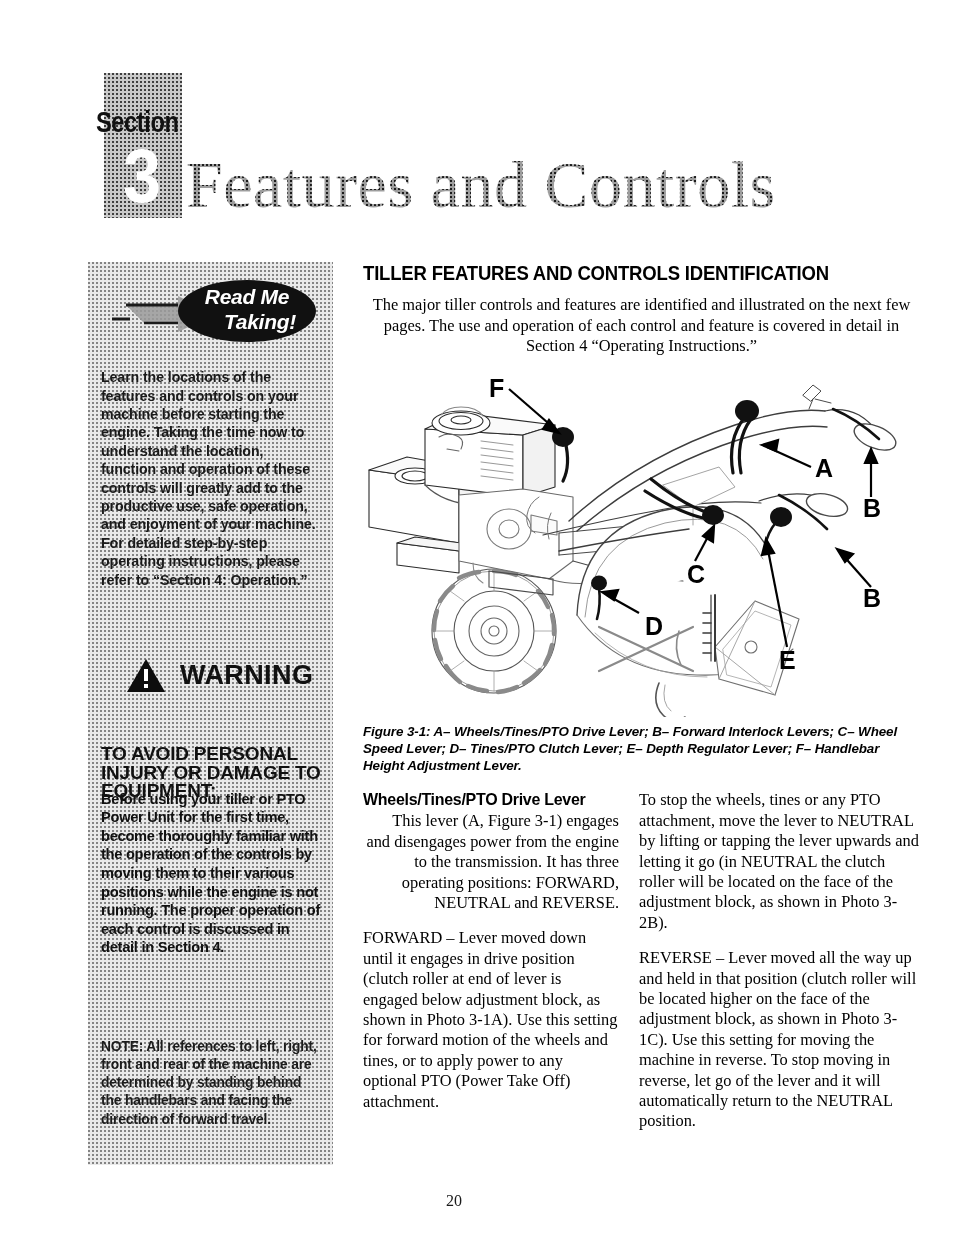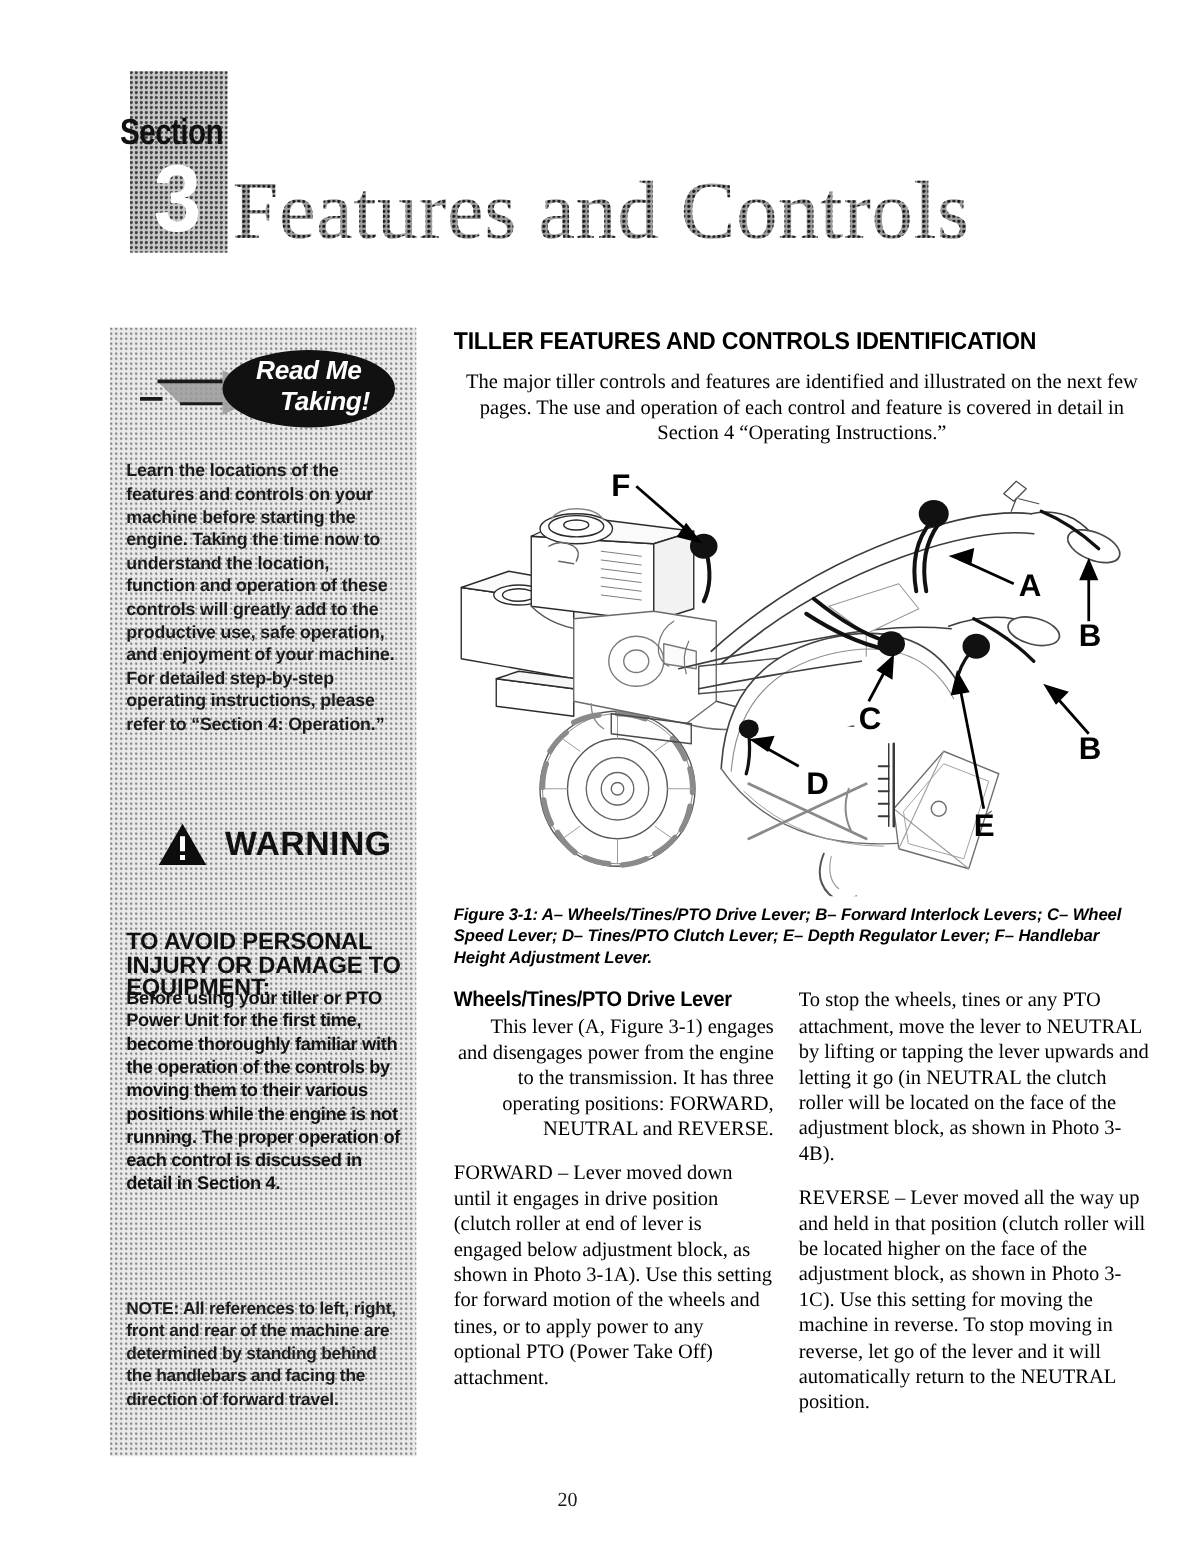--- a/index.html
+++ b/index.html
@@ -30,21 +30,21 @@
     background-image:
       radial-gradient(circle at 1px 1px, rgba(40,40,40,0.75) 1.05px, transparent 1.4px),
       radial-gradient(circle at 3px 3px, rgba(60,60,60,0.5) 0.9px, transparent 1.3px);
     background-size: 4px 4px, 4px 4px;
     background-position: 0 0, 2px 2px;
   }
 
   
   #section-header {
     position: absolute;
-    left: 0; top: 0;
+    left: 0; top: 16px;
     width: 954px; height: 250px;
   }
   #section-block {
     position: absolute;
     left: 104px; top: 57px;
     width: 78px; height: 145px;
   }
   #section-word {
     position: absolute;
     left: 96px; top: 92px;
@@ -551,21 +551,21 @@
 
   <p id="figure-caption">Figure 3-1:  A– Wheels/Tines/PTO Drive Lever;  B– Forward Interlock Levers; C– Wheel Speed Lever; D– Tines/PTO Clutch Lever; E– Depth Regulator Lever; F– Handlebar Height Adjustment Lever.</p>
 
   <div id="columns">
     <div id="col-left">
       <h2 class="col-heading">Wheels/Tines/PTO Drive Lever</h2>
       <p class="para indent">This lever (A, Figure 3-1) engages and disengages power from the engine to the transmission.  It has three operating positions: FORWARD, NEUTRAL and REVERSE.</p>
       <p class="para">FORWARD – Lever moved down until it engages in drive position (clutch roller at end of lever is engaged below adjustment block, as shown in Photo 3-1A).  Use this setting for forward motion of the wheels and tines, or to apply power to any optional PTO (Power Take Off) attachment.</p>
     </div>
     <div id="col-right">
-      <p class="para">To stop the wheels, tines or any PTO attachment, move the lever to NEUTRAL by lifting or tapping the lever upwards and letting it go (in NEUTRAL the clutch roller will be located on the face of the adjustment block, as shown in Photo 3-4B).</p>
+      <p class="para">To stop the wheels, tines or any PTO attachment, move the lever to NEUTRAL by lifting or tapping the lever upwards and letting it go (in NEUTRAL the clutch roller will be located on the face of the adjustment block, as shown in Photo 3-2B).</p>
       <p class="para">REVERSE – Lever moved all the way up and held in that position (clutch roller will be located higher on the face of the adjustment block, as shown in Photo 3-1C).  Use this setting for moving the machine in reverse.  To stop moving in reverse, let go of the lever and it will automatically return to the NEUTRAL position.</p>
     </div>
   </div>
 
 </div>
 
 <div id="page-number">
   <span>20</span>
 </div>
 

